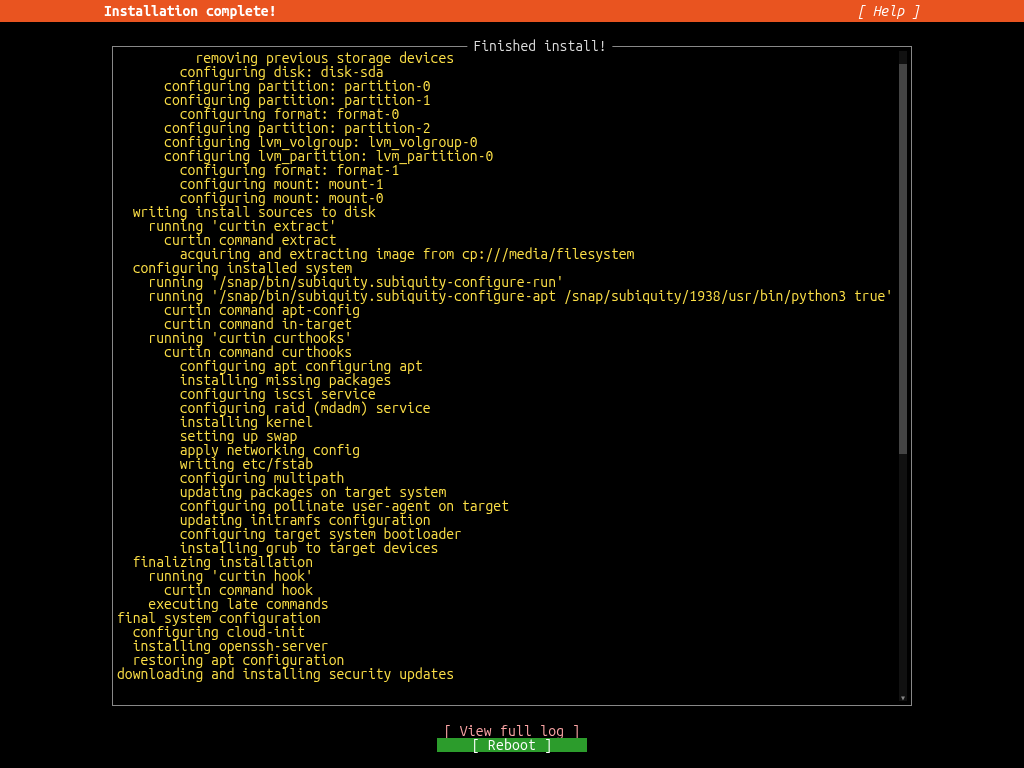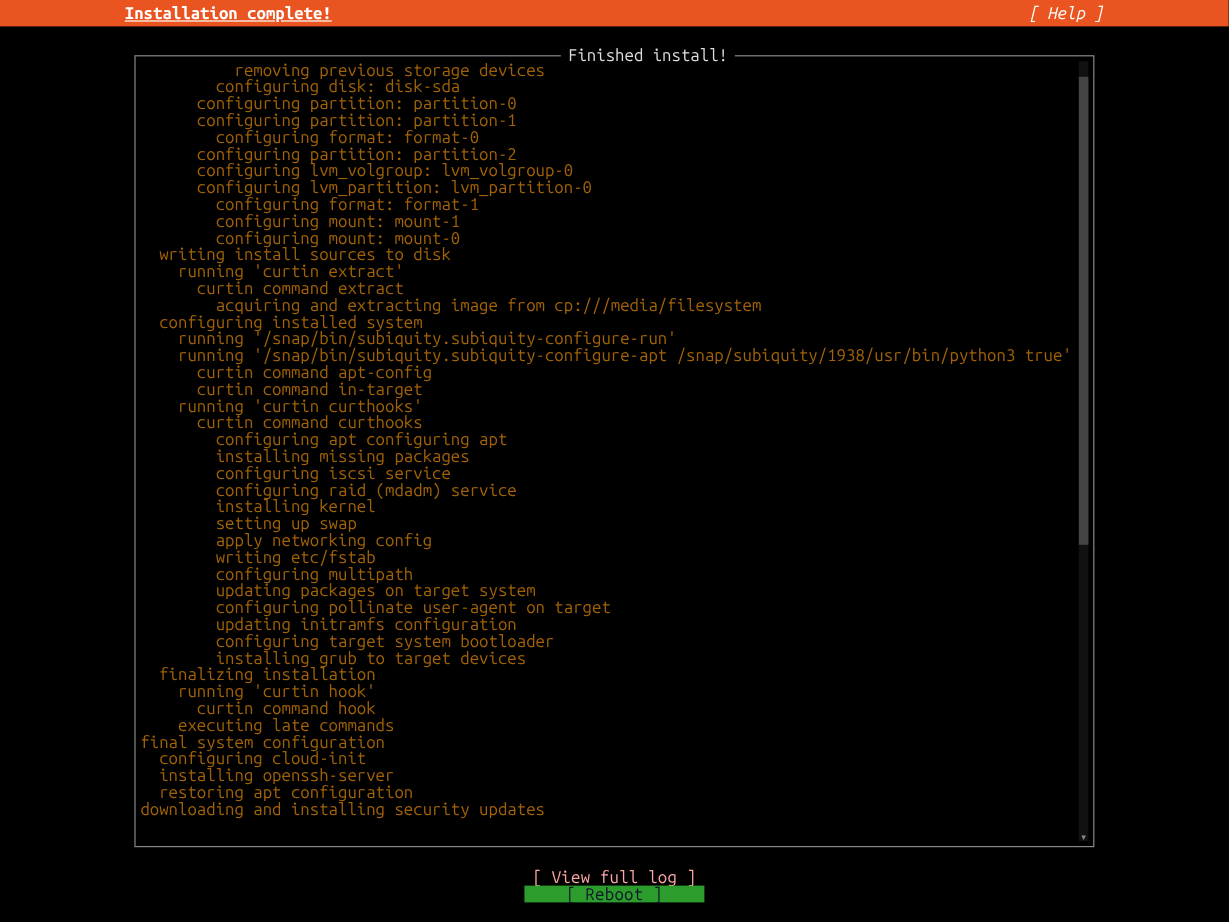--- a/index.html
+++ b/index.html
@@ -16,21 +16,21 @@
   .header {
     background: #e95420;
     height: 22px;
     width: 100%;
     display: flex;
     justify-content: space-between;
     align-items: center;
     padding: 0 8px;
     color: #fff;
   }
-  .header-title { padding-left: 96px; font-weight: bold; text-decoration: underline; }
+  .header-title { padding-left: 96px; font-weight: bold; }
   .header-help { padding-right: 96px; font-style: italic; }
   .stage {
     position: relative;
     width: 800px;
     margin: 24px auto 0 auto;
   }
   .panel {
     border: 1px solid #888;
     background: #000;
     position: relative;
@@ -46,21 +46,21 @@
     color: #ddd;
     margin-left: 28px;
   }
   .log {
     position: absolute;
     top: 4px;
     left: 4px;
     right: 16px;
     bottom: 4px;
     white-space: pre;
-    color: #a16207;
+    color: #fde047;
     overflow: hidden;
   }
   .scrollbar-track {
     position: absolute;
     top: 4px;
     right: 4px;
     bottom: 4px;
     width: 8px;
     background: #111;
   }
@@ -90,21 +90,21 @@
   }
   .btn {
     display: inline-block;
     width: 150px;
     letter-spacing: 0.2px;
     text-align: center;
   }
   .btn-viewlog { color: #fca5a5; }
   .btn-reboot {
     background: #2c9c2c;
-    color: #0f172a;
+    color: #ffffff;
   }
 </style>
 </head>
 <body>
 
 <div class="header">
   <span class="header-title">Installation complete!</span>
   <span class="header-help">[ Help ]</span>
 </div>
 

